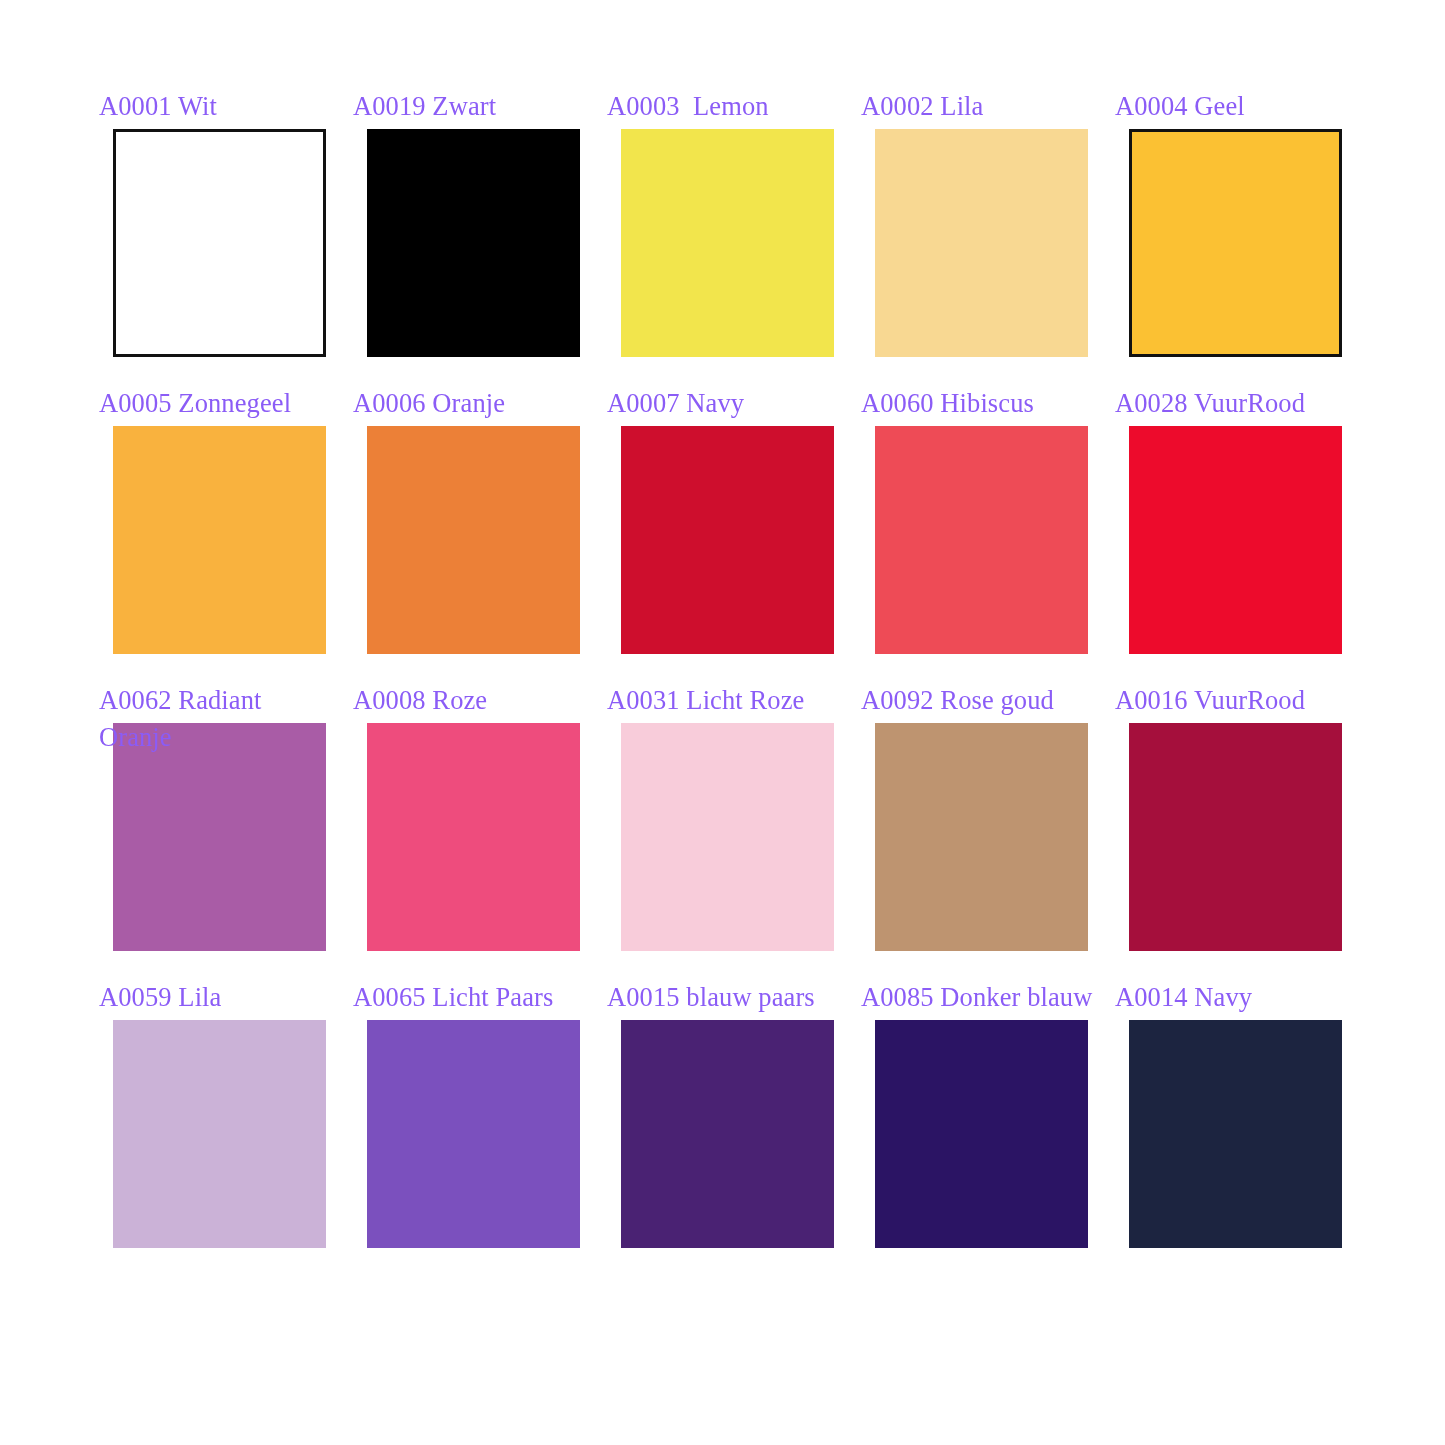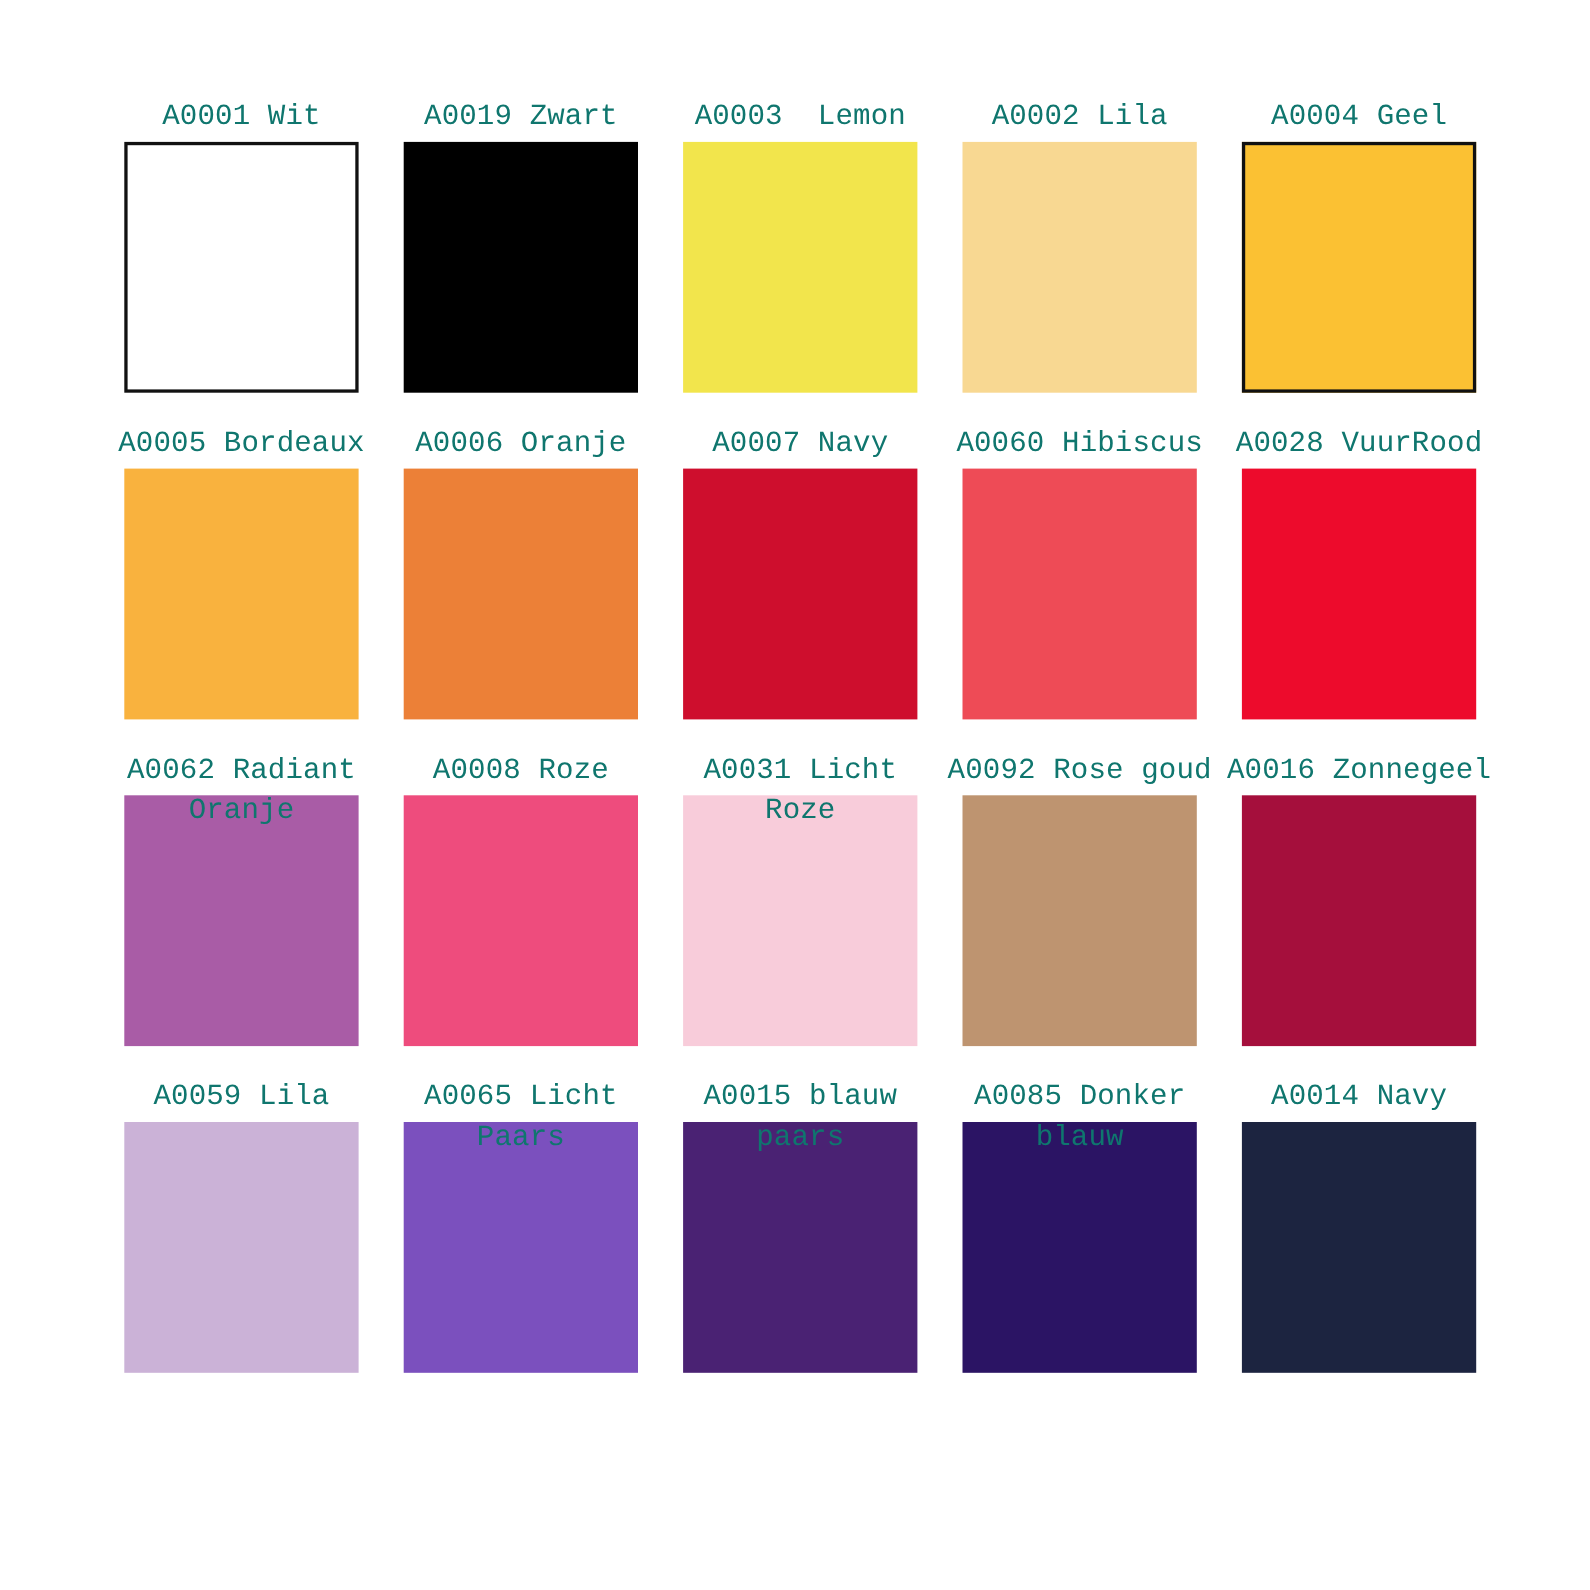--- a/index.html
+++ b/index.html
@@ -40,25 +40,25 @@
     position: relative;
     width: 213px;
     height: 297px;
   }
 
   .swatch-label {
     position: absolute;
     top: 0;
     left: -14px;
     width: 241px;
-    text-align: center;
+    text-align: left;
     font-size: 26.5px;
     line-height: 37px;
-    color: #0f766e;
-    font-family: Liberation Mono, monospace;
+    color: #8b5cf6;
+    font-family: Liberation Serif, serif;
     letter-spacing: 0.1px;
     white-space: pre-wrap;
     z-index: 3;
     pointer-events: none;
   }
 
   .swatch-chip {
     position: absolute;
     top: 41px;
     left: 0;
@@ -90,21 +90,21 @@
       </div>
       <div class="swatch-cell">
         <div class="swatch-label">A0002 Lila</div>
         <div class="swatch-chip" style="background-color: rgb(248, 216, 146);"></div>
       </div>
       <div class="swatch-cell">
         <div class="swatch-label">A0004 Geel</div>
         <div class="swatch-chip outlined" style="background-color: rgb(251, 193, 51);"></div>
       </div>
       <div class="swatch-cell">
-        <div class="swatch-label">A0005 Bordeaux</div>
+        <div class="swatch-label">A0005 Zonnegeel</div>
         <div class="swatch-chip" style="background-color: rgb(249, 178, 62);"></div>
       </div>
       <div class="swatch-cell">
         <div class="swatch-label">A0006 Oranje</div>
         <div class="swatch-chip" style="background-color: rgb(236, 128, 55);"></div>
       </div>
       <div class="swatch-cell">
         <div class="swatch-label">A0007 Navy</div>
         <div class="swatch-chip" style="background-color: rgb(206, 14, 45);"></div>
       </div>
@@ -126,21 +126,21 @@
       </div>
       <div class="swatch-cell">
         <div class="swatch-label">A0031 Licht Roze</div>
         <div class="swatch-chip" style="background-color: rgb(248, 204, 218);"></div>
       </div>
       <div class="swatch-cell">
         <div class="swatch-label">A0092 Rose goud</div>
         <div class="swatch-chip" style="background-color: rgb(190, 148, 112);"></div>
       </div>
       <div class="swatch-cell">
-        <div class="swatch-label">A0016 Zonnegeel</div>
+        <div class="swatch-label">A0016 VuurRood</div>
         <div class="swatch-chip" style="background-color: rgb(165, 15, 60);"></div>
       </div>
       <div class="swatch-cell">
         <div class="swatch-label">A0059 Lila</div>
         <div class="swatch-chip" style="background-color: rgb(203, 178, 215);"></div>
       </div>
       <div class="swatch-cell">
         <div class="swatch-label">A0065 Licht Paars</div>
         <div class="swatch-chip" style="background-color: rgb(123, 80, 190);"></div>
       </div>

